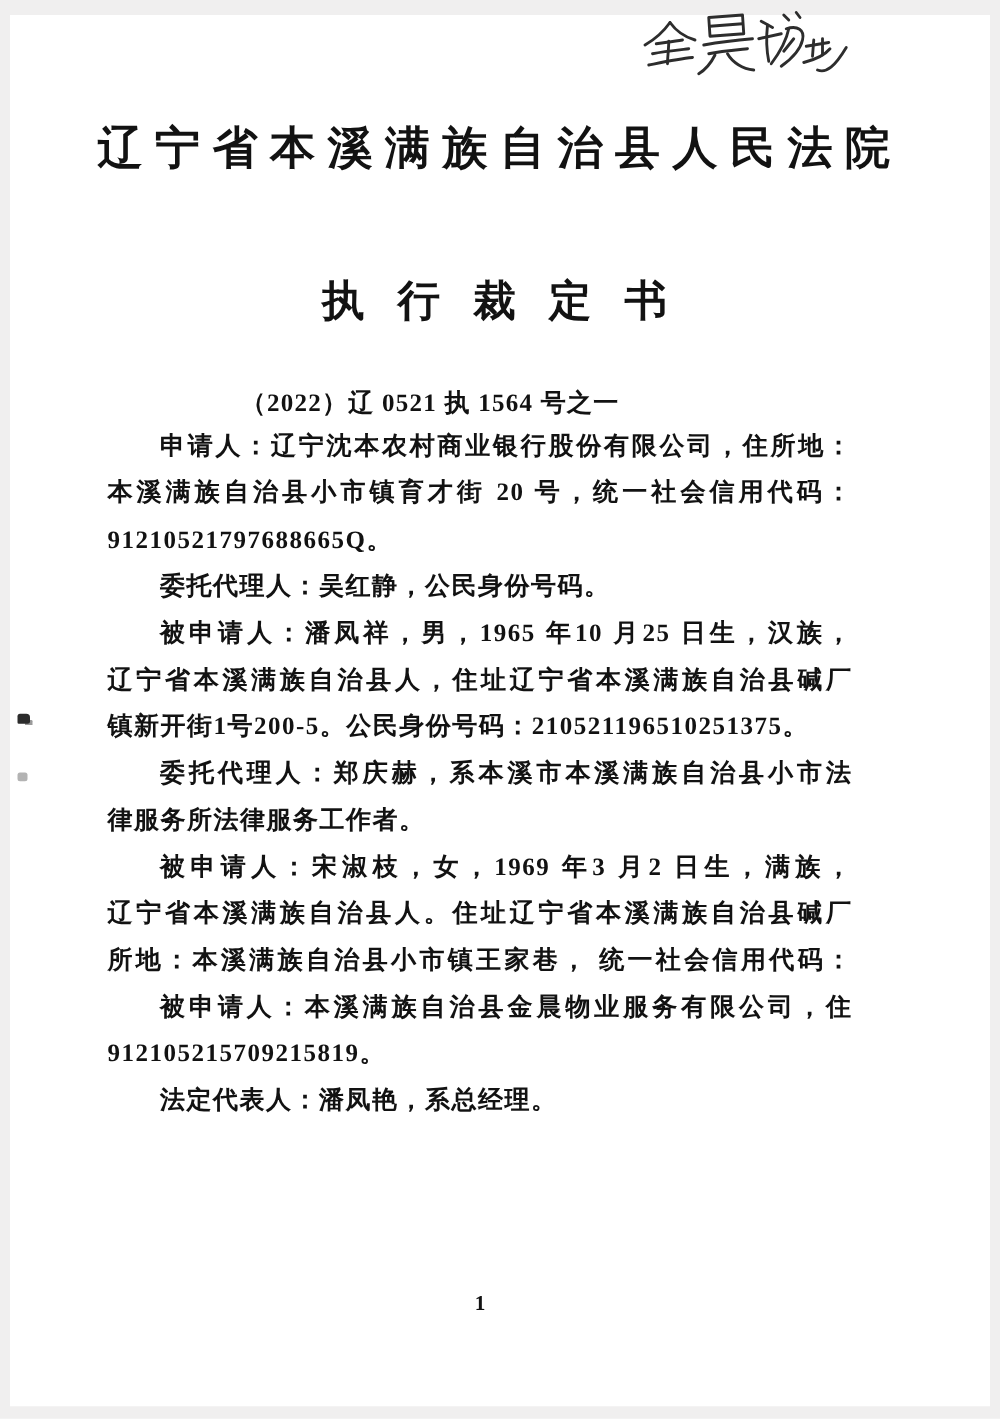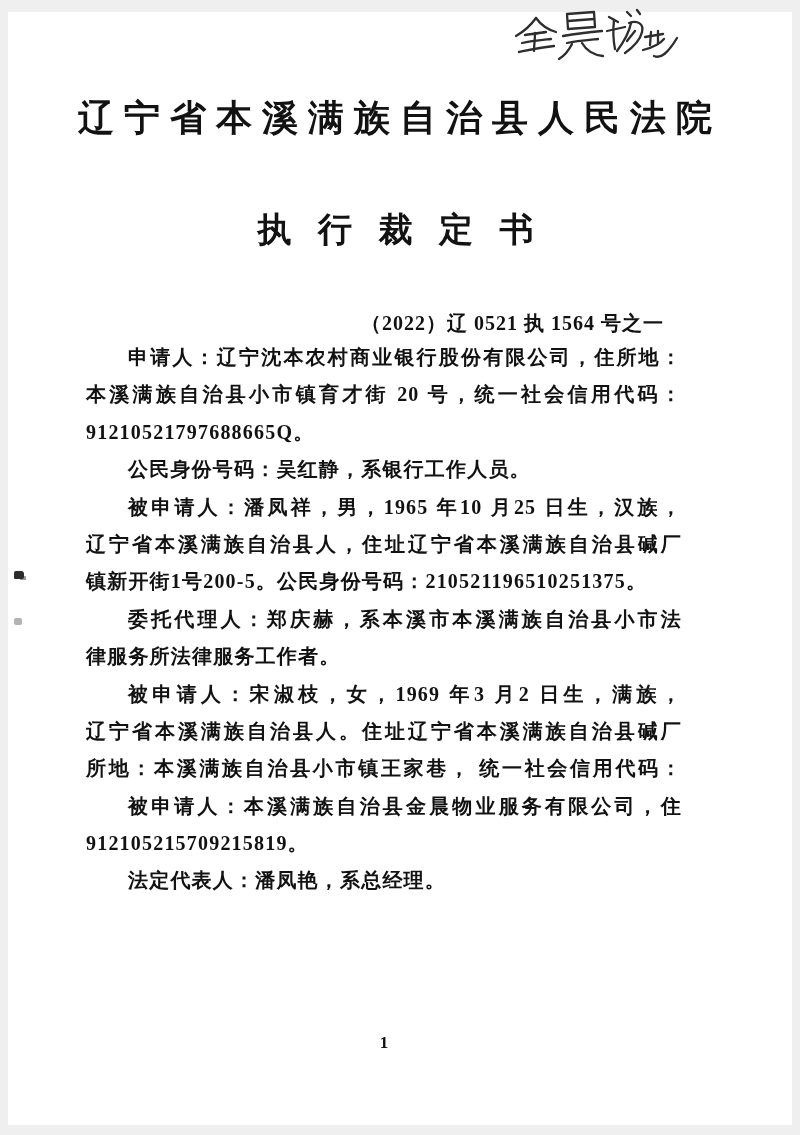--- a/index.html
+++ b/index.html
@@ -22,31 +22,31 @@
   
   .court-title{
     position:absolute;top:84px;left:0;width:100%;
     text-align:center;
     font-size:36px;font-weight:bold;
     letter-spacing:10px;line-height:44px;
     white-space:nowrap;
   }
   
   .doc-title{
-    position:absolute;top:196px;left:0;width:100%;
+    position:absolute;top:208px;left:0;width:100%;
     text-align:center;
     font-size:34px;font-weight:bold;
     letter-spacing:9px;line-height:44px;
     white-space:nowrap;
   }
   
   .case-no{
     position:absolute;top:296px;left:0;width:100%;
     box-sizing:border-box;padding-right:128px;
-    text-align:right;
+    text-align:center;
     font-size:20px;font-weight:600;
     letter-spacing:1px;line-height:30px;
     white-space:nowrap;
     padding-left:16px;
   }
   
   .body-text{
     position:absolute;left:78px;top:327px;width:596px;
   }
   .ln{
@@ -122,21 +122,21 @@
   <div class="court-title">辽宁省本溪满族自治县人民法院</div>
 
   <div class="doc-title">执 行 裁 定 书</div>
 
   <div class="case-no">（2022）辽 0521 执 1564 号之一</div>
 
   <div class="body-text">
     <div class="ln ind jst">申请人：辽宁沈本农村商业银行股份有限公司，住所地：</div>
     <div class="ln jst">本溪满族自治县小市镇育才街 20 号，统一社会信用代码：</div>
     <div class="ln">91210521797688665Q。</div>
-    <div class="ln ind">公民身份号码：吴红静，系银行工作人员。</div>
+    <div class="ln ind">委托代理人：吴红静，公民身份号码。</div>
     <div class="ln ind jst">被申请人：潘凤祥，男，1965 年10 月25 日生，汉族，</div>
     <div class="ln jst">辽宁省本溪满族自治县人，住址辽宁省本溪满族自治县碱厂</div>
     <div class="ln">镇新开街1号200-5。公民身份号码：210521196510251375。</div>
     <div class="ln ind jst">委托代理人：郑庆赫，系本溪市本溪满族自治县小市法</div>
     <div class="ln">律服务所法律服务工作者。</div>
     <div class="ln ind jst">被申请人：宋淑枝，女，1969 年3 月2 日生，满族，</div>
     <div class="ln jst">辽宁省本溪满族自治县人。住址辽宁省本溪满族自治县碱厂</div>
     <div class="ln jst">所地：本溪满族自治县小市镇王家巷， 统一社会信用代码：</div>
     <div class="ln ind jst">被申请人：本溪满族自治县金晨物业服务有限公司，住</div>
     <div class="ln">912105215709215819。</div>

